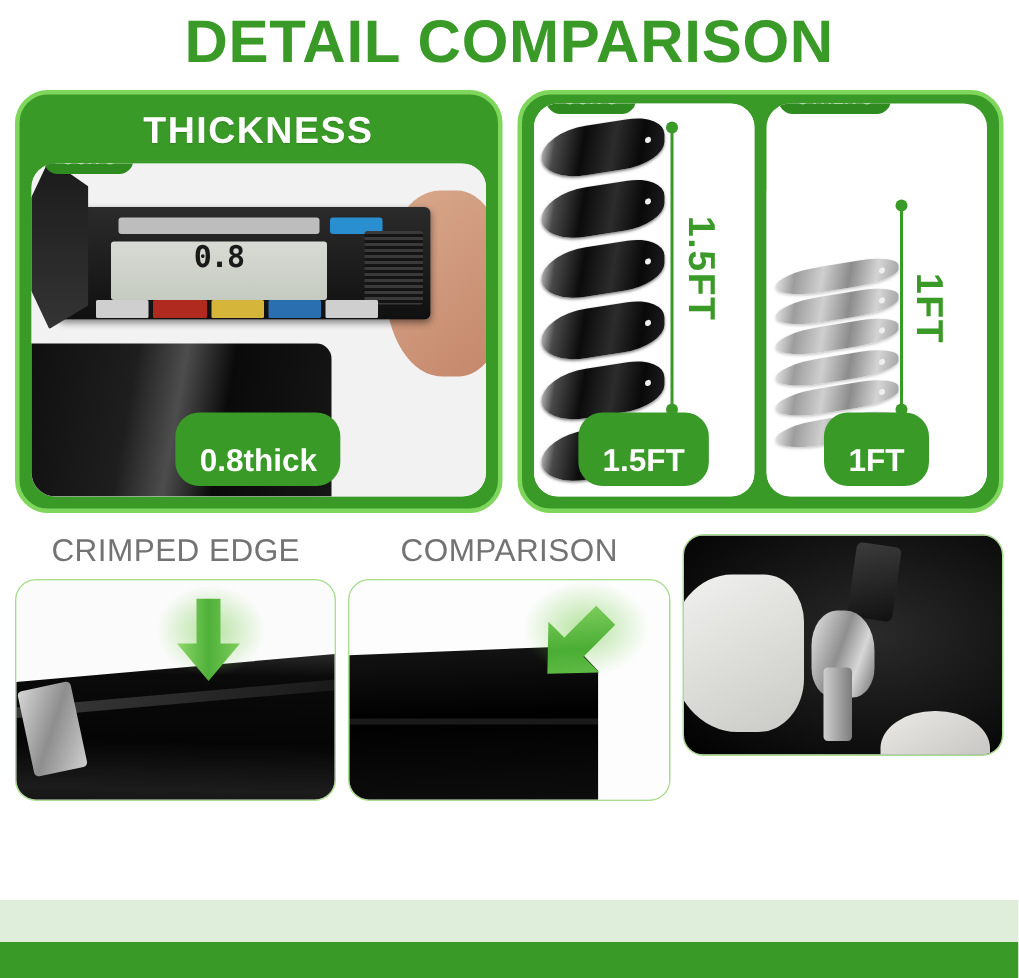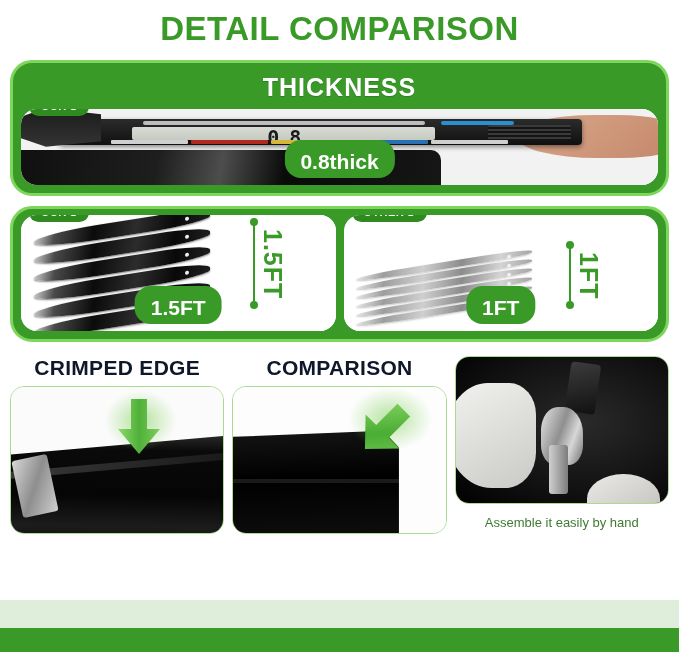--- a/index.html
+++ b/index.html
@@ -10,35 +10,34 @@
     overflow: hidden;
     position: relative;
   }
 
   
   .title-bar {
     height: 56px;
     display: flex; align-items: center; justify-content: center;
   }
   .title {
-    font-size: 33px;
+    font-size: 40px;
     font-weight: bold;
     color: #3a9a28;
     letter-spacing: 0.5px;
     text-align: center;
     line-height: 1;
   }
 
   
   .top-row {
     display: flex;
     gap: 10px;
     padding: 4px 10px 0 10px;
     height: 286px;
-    flex-direction: column;
   }
   .green-panel {
     flex: 1;
     background: #3a9a28;
     border: 3px solid #7fd65c;
     border-radius: 22px;
     padding: 6px 8px 8px 8px;
     display: flex;
     flex-direction: column;
     position: relative;
@@ -79,21 +78,21 @@
   }
   .value-pill {
     position: absolute;
     bottom: 7px;
     left: 50%;
     transform: translateX(-50%);
     background: #3a9a28;
     color: #ffffff;
     font-size: 21px;
     font-weight: bold;
-    padding: 10px 16px 4px 16px;
+    padding: 21px 16px 4px 16px;
     border-radius: 16px;
     z-index: 6;
     white-space: nowrap;
   }
 
   
   .photo { position: absolute; inset: 0; overflow: hidden; }
 
   
   .cal-bg { position:absolute; inset:0; background:#f2f2f2; }
@@ -218,23 +217,23 @@
     padding: 14px 10px 0 10px;
     height: 240px;
   }
   .feature {
     flex:1;
     display:flex;
     flex-direction:column;
     align-items:center;
   }
   .feature-title {
-    color:#0f172a;
+    color:#737373;
     font-size:21px;
-    font-weight:bold;
+    font-weight:normal;
     letter-spacing:0.3px;
     margin-bottom:6px;
     text-align:center;
     white-space:nowrap;
   }
   .feature-card {
     width:100%;
     height:148px;
     border:1px solid #a8dd8f;
     border-radius:14px;
@@ -461,21 +460,20 @@
   <div class="feature">
     <div class="feature-card">
       <div class="nut-photo">
         <div class="glove"></div>
         <div class="rod"></div>
         <div class="nut"></div>
         <div class="bolt"></div>
         <div class="glove2"></div>
       </div>
     </div>
-    <div class="feature-caption">Assemble it easily by hand</div>
   </div>
 
 </div>
 
 <div class="footer">
   <div class="pale"></div>
   <div class="solid"></div>
 </div>
 
 </body></html>

